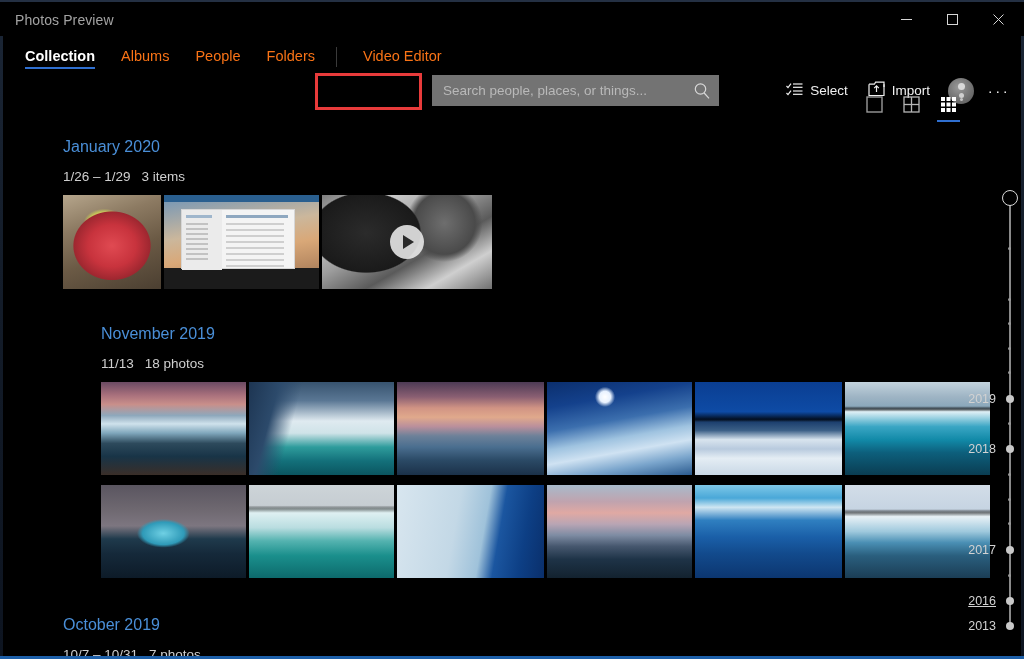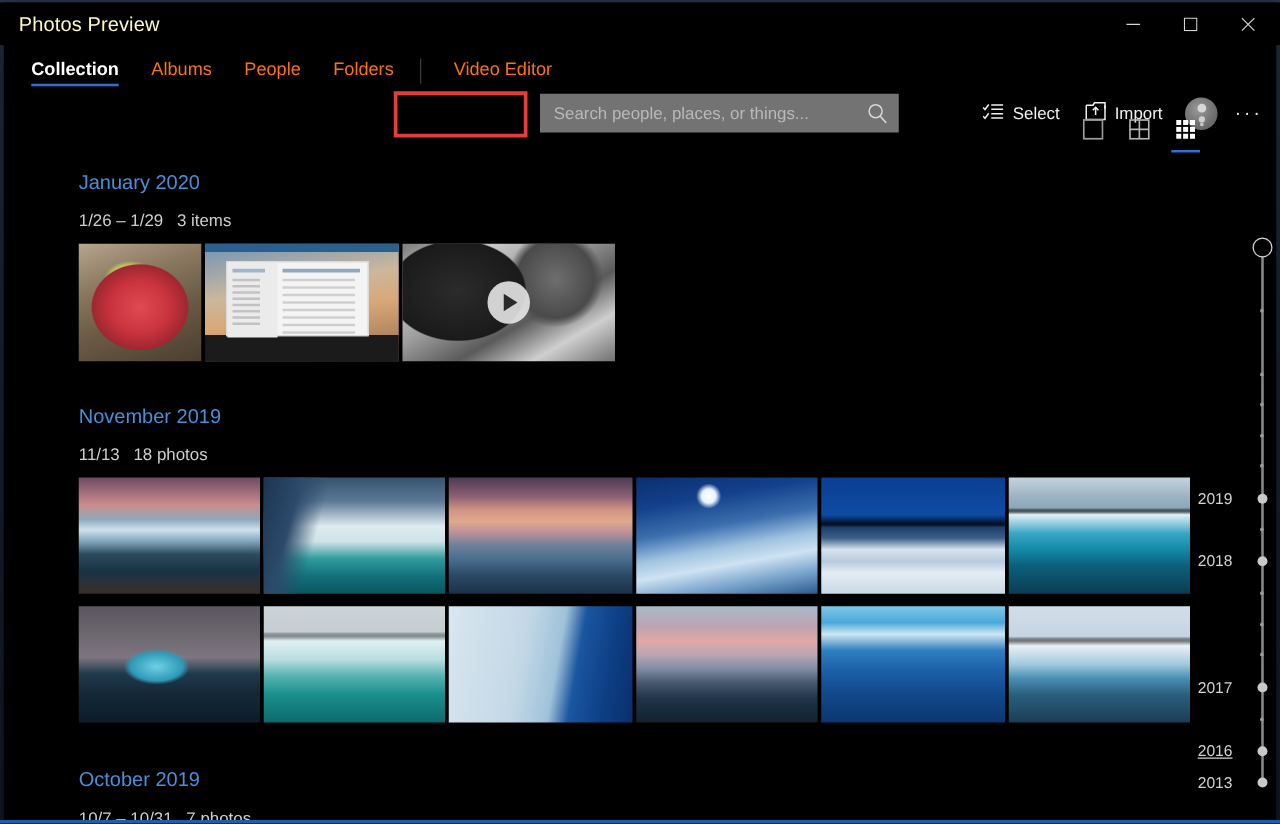--- a/index.html
+++ b/index.html
@@ -35,21 +35,21 @@
     background: #1d5fa8;
   }
 
   
   .titlebar {
     position: absolute; left: 0; top: 2px; width: 1024px; height: 34px;
     background: #000000;
   }
   .title-text {
     position: absolute; left: 15px; top: 10px;
-    font-size: 16px; color: #fef9c3; letter-spacing: .1px;
+    font-size: 14px; color: #a3a3a3; letter-spacing: .1px;
   }
   .win-btns {
     position: absolute; right: 3px; top: 0; height: 34px;
     display: flex; align-items: stretch;
   }
   .win-btn {
     width: 46px; height: 34px;
     display: flex; align-items: center; justify-content: center;
     cursor: default;
   }
@@ -229,21 +229,21 @@
     cursor: default;
   }
   .tl-tick {
     position: absolute;
     border-radius: 50%;
     background: #9a9a9a;
   }
   .tl-tick.minor { left: 46px; width: 3px; height: 3px; }
   .tl-tick.major { left: 43.5px; width: 8px; height: 8px; background: #c9c9c9; }
   .tl-year {
-    position: absolute; right: 38px;
+    position: absolute; right: 28px;
     font-size: 12.5px; color: #d2d2d2;
     white-space: nowrap;
     cursor: default;
   }
 </style>
 </head>
 <body>
 
 <div id="app">
 
@@ -401,21 +401,21 @@
         <div class="thumb" style="width:170px;height:94px;
              background:
                radial-gradient(ellipse 45% 60% at 26% 40%, #2b2b2b 0%, #1a1a1a 70%, transparent 72%),
                radial-gradient(ellipse 30% 55% at 72% 30%, #6e6e6e 0%, #4a4a4a 60%, transparent 75%),
                linear-gradient(150deg, #7d7d7d 0%, #c9c9c9 22%, #9d9d9d 42%, #5a5a5a 62%, #cfcfcf 80%, #707070 100%);">
           <div class="play-badge"></div>
         </div>
       </div>
     </div>
 
-    <div class="group" style="padding-top:36px;">
+    <div class="group" style="padding-top:36px;padding-left:38px;">
       <div class="group-title">November 2019</div>
       <div class="group-sub">
         <span>11/13</span><span class="sep"></span><span>18 photos</span>
       </div>
 
       <div class="thumb-row">
         <div class="thumb" style="width:145px;height:93px;
              background:linear-gradient(180deg,#6b4a63 0%,#a8707c 14%,#c98f8a 24%,#8ea8bc 36%,#cfe2ec 45%,#7fa6bb 55%,#2d4a5c 66%,#183447 80%,#3a2e28 100%);"></div>
         <div class="thumb" style="width:145px;height:93px;
              background:

